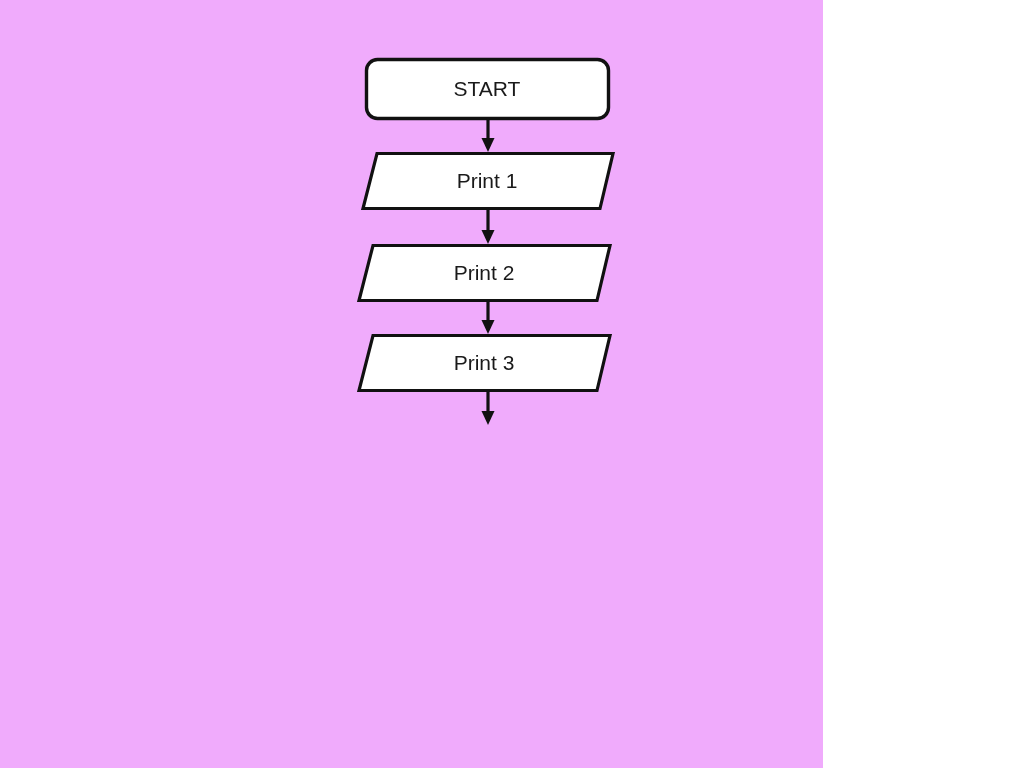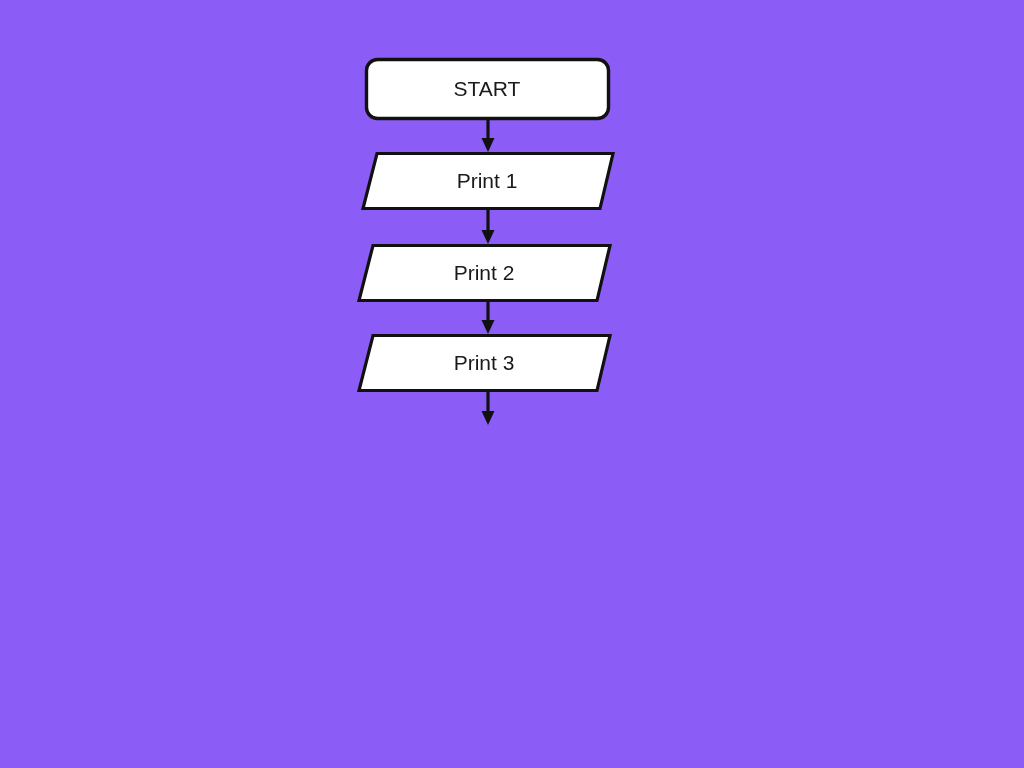--- a/index.html
+++ b/index.html
@@ -9,23 +9,23 @@
     background: #ffffff;
   }
   body {
     width: 1024px;
     height: 768px;
     overflow: hidden;
     font-family: "Liberation Sans", sans-serif;
   }
   #canvas {
     position: relative;
-    width: 1024px;
+    width: 823px;
     height: 768px;
-    background: #8b5cf6;
+    background: #f0abfc;
   }
   #flow-svg {
     position: absolute;
     left: 0;
     top: 0;
     width: 1024px;
     height: 768px;
     display: block;
   }
   .node-shape {

